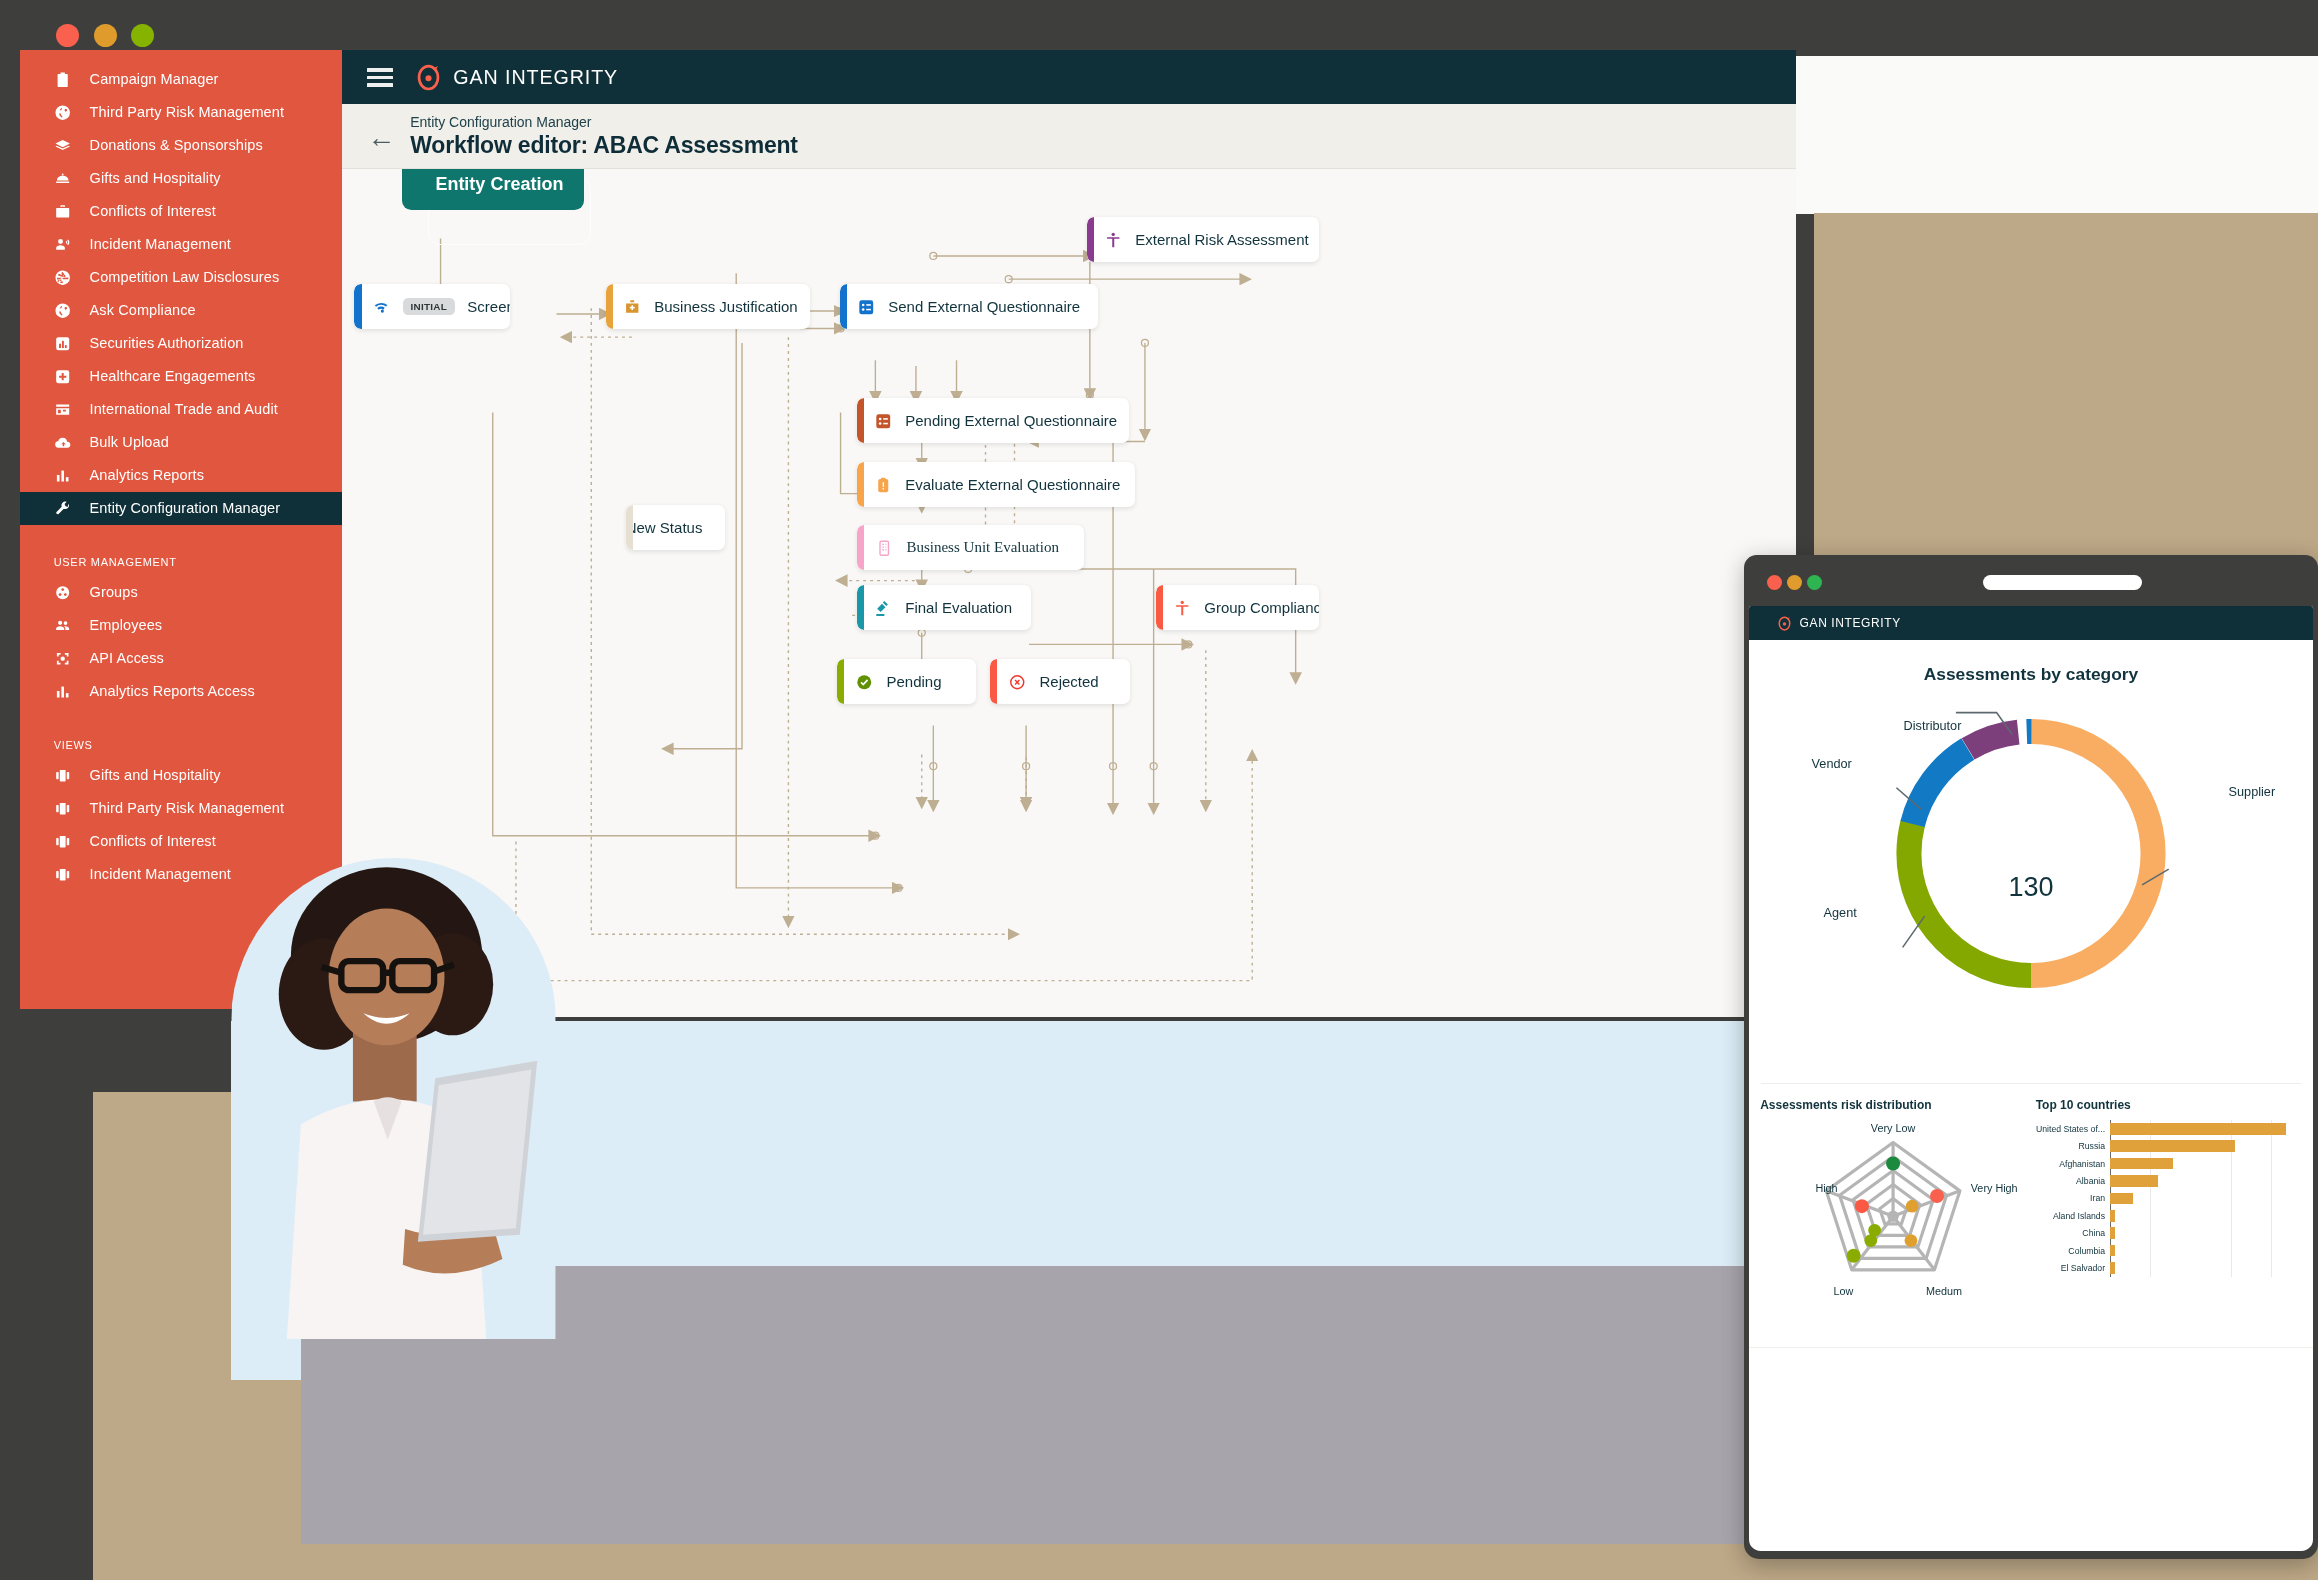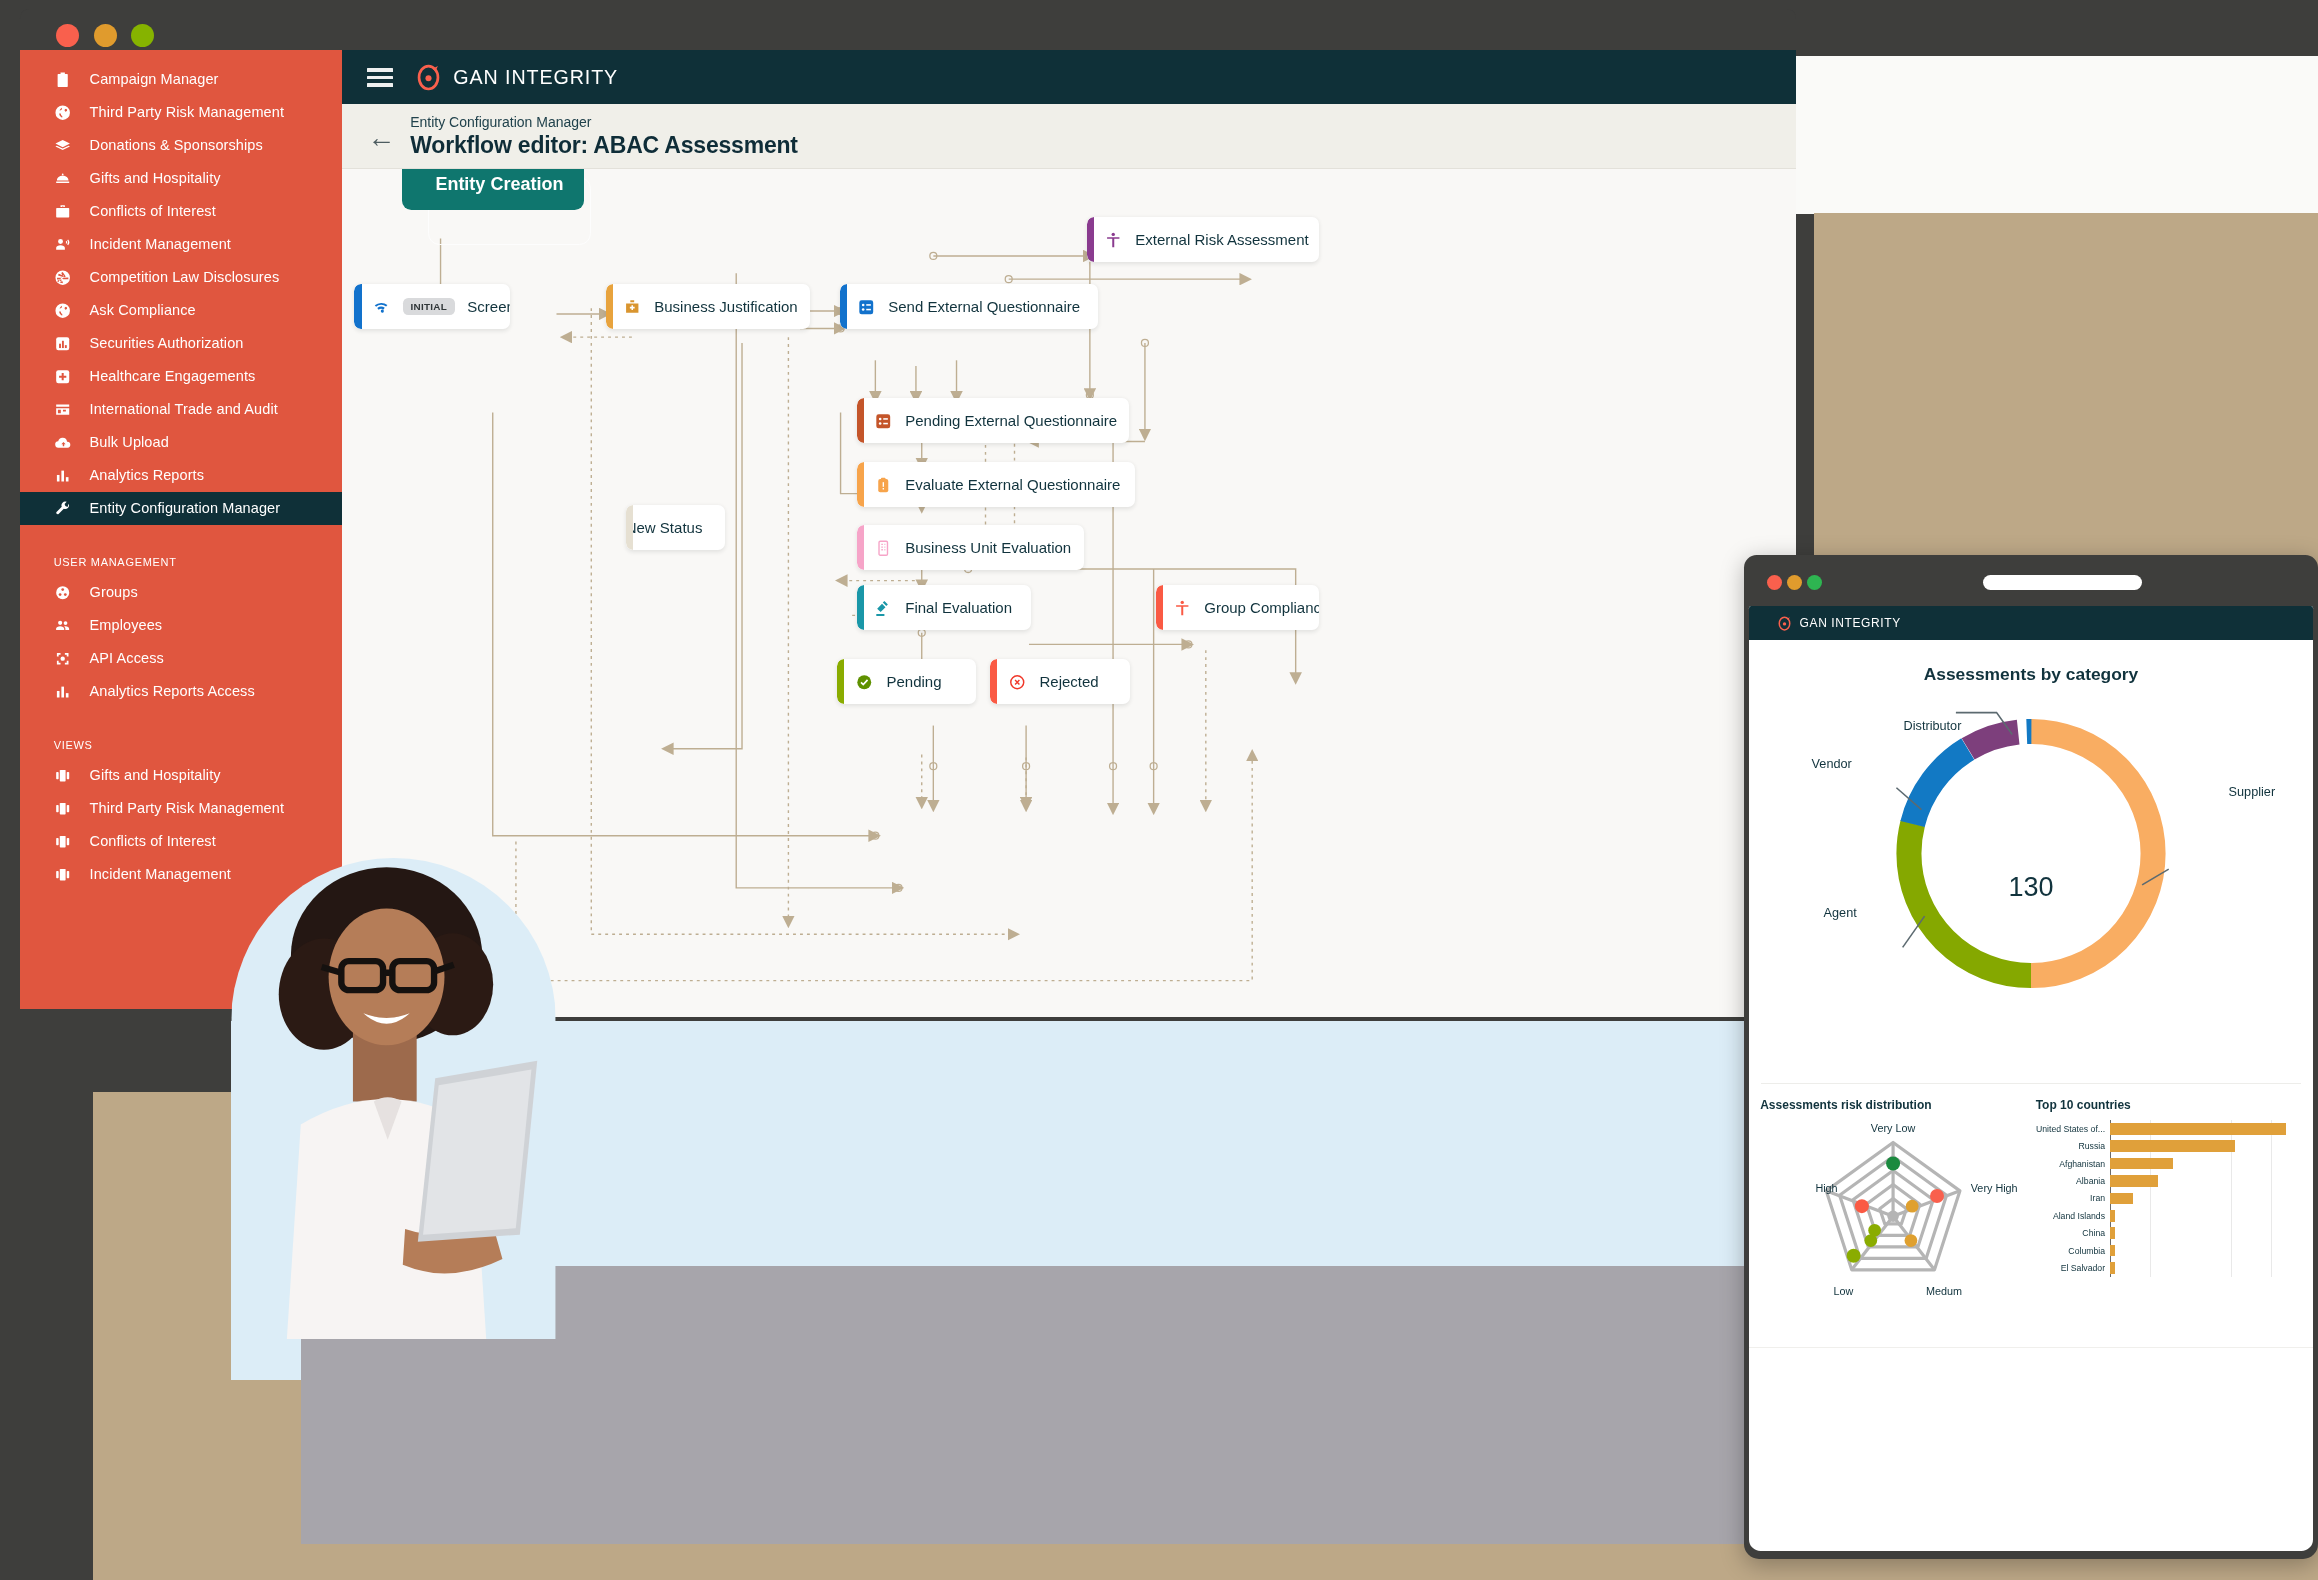--- a/index.html
+++ b/index.html
@@ -617,21 +617,21 @@
             <svg viewBox="0 0 24 24">
                 <rect x="5.5" y="4" width="13" height="17" rx="2.5" fill="#f7a44b"></rect>
                 <rect x="9" y="2.4" width="6" height="3" rx="1.2" fill="#f7a44b"></rect>
                 <rect x="11.2" y="8" width="1.8" height="6" fill="#fff"></rect>
                 <rect x="11.2" y="15.6" width="1.8" height="1.9" fill="#fff"></rect>
               </svg>
           </span>
           <span class="nlbl">Evaluate External Questionnaire</span>
         </div>
 
-        <div class="node" style="left:515px;top:356px;width:227px;">
+        <div class="node" style="left:515px;top:356px;width:227px;font-family:Liberation Serif, serif;">
           <span class="bar" style="background:#f6a4c8;"></span>
           <span class="nico">
             <svg viewBox="0 0 24 24" fill="none" stroke="#f6a4c8" stroke-width="1.8">
                 <rect x="6.5" y="3" width="11" height="18" rx="1.6"></rect>
                 <path d="M9.5 7h2M9.5 10.5h2M9.5 14h2M13.5 7h1.2M13.5 10.5h1.2M13.5 14h1.2"></path>
               </svg>
           </span>
           <span class="nlbl">Business Unit Evaluation</span>
         </div>
 

